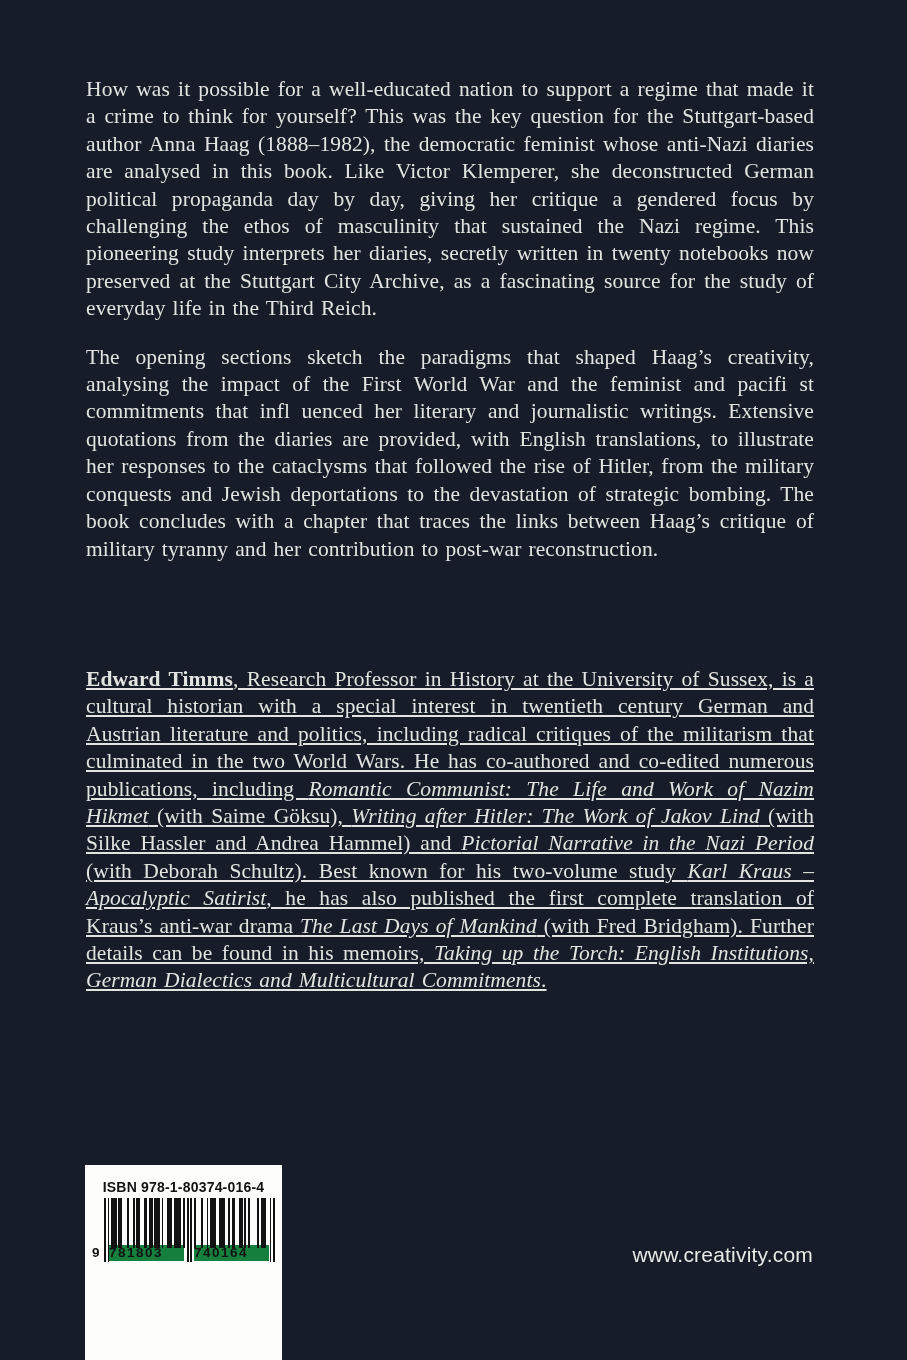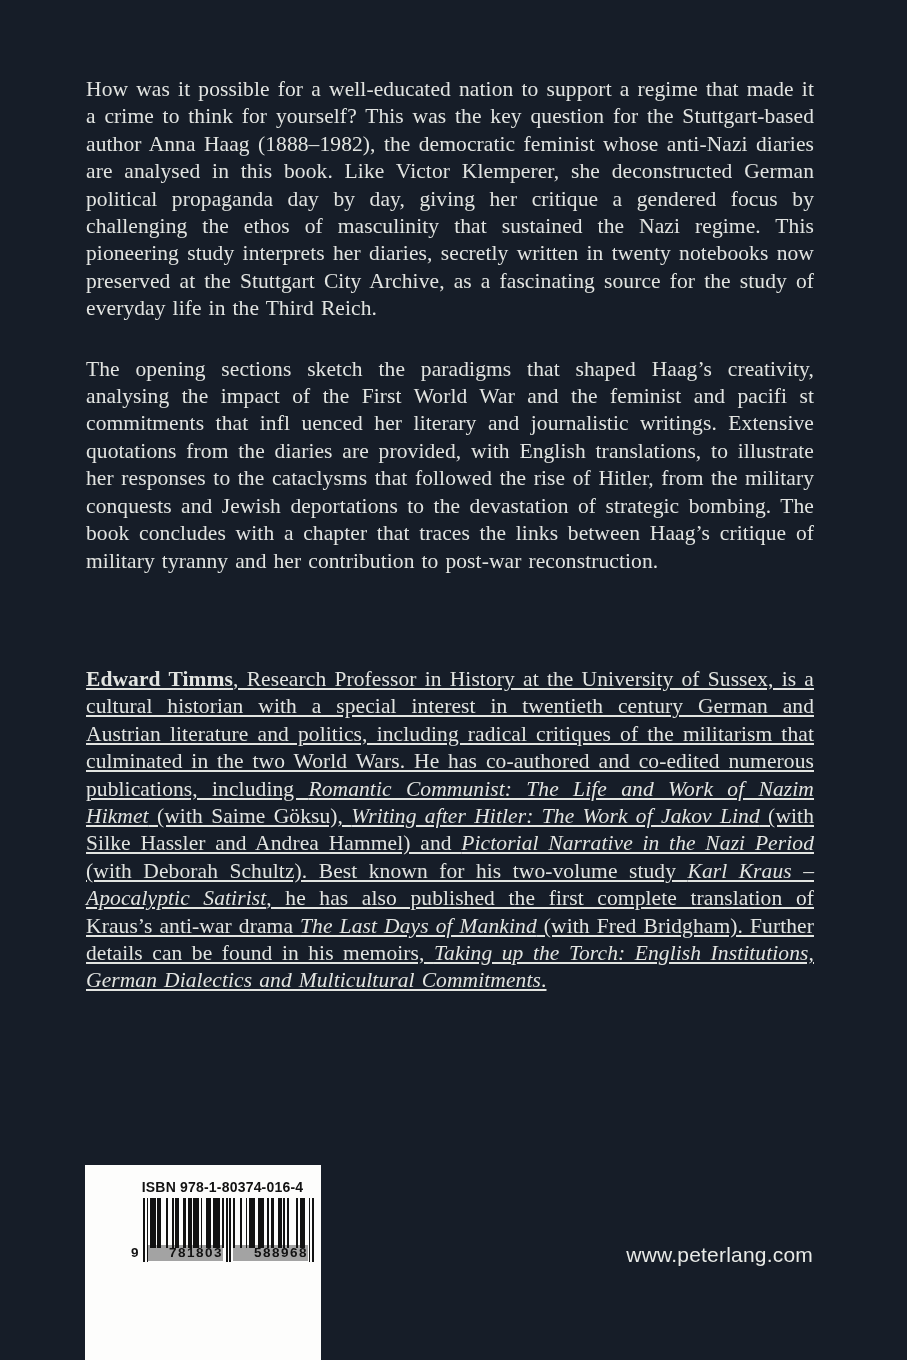--- a/index.html
+++ b/index.html
@@ -21,34 +21,33 @@
     left: 86px;
     width: 728px;
     font-size: 21.5px;
     line-height: 27.4px;
     text-align: justify;
     word-spacing: 1.5px;
     letter-spacing: 0.1px;
   }
   .blurb { top: 76px; font-family: Liberation Serif, serif; }
   .blurb p { margin: 0; }
-  .blurb p + p { margin-top: 33px; }
+  .blurb p + p { margin-top: 21px; }
   .bio { top: 666px; text-decoration: underline; }
   .bio .bold { font-weight: bold; }
   .bio .italic { font-style: italic; }
 
   .isbn-box {
     position: absolute;
     left: 85px;
     top: 1165px;
     width: 197px;
     height: 195px;
     background: #fdfdfc;
     color: #121212;
-    padding-left: 39px;
   }
   .isbn-label {
     margin-top: 14px;
     text-align: center;
     font-family: "Liberation Sans", sans-serif;
     font-weight: bold;
     font-size: 14px;
     letter-spacing: 0.2px;
     white-space: nowrap;
   }
@@ -67,23 +66,23 @@
   .barcode .num {
     position: absolute;
     top: 47px;
     font-family: "Liberation Sans", sans-serif;
     font-weight: bold;
     font-size: 13.5px;
     line-height: 16px;
   }
   .barcode .num.g9 { left: 0; }
   .barcode .num.grp {
-    background: #a3a3a3;
+    background: #15803d;
     width: 75px;
-    text-align: right;
+    text-align: left;
     letter-spacing: 1.5px;
   }
   .barcode .num.g1 { left: 17px; }
   .barcode .num.g2 { left: 102px; }
 
   .website {
     position: absolute;
     top: 1243px;
     right: 94px;
     font-family: "Liberation Sans", sans-serif;
@@ -102,21 +101,21 @@
     <p>The opening sections sketch the paradigms that shaped Haag’s creativity, analysing the impact of the First World War and the feminist and pacifi st commitments that infl uenced her literary and journalistic writings. Extensive quotations from the diaries are provided, with English translations, to illustrate her responses to the cataclysms that followed the rise of Hitler, from the military conquests and Jewish deportations to the devastation of strategic bombing. The book concludes with a chapter that traces the links between Haag’s critique of military tyranny and her contribution to post-war reconstruction.</p>
   </div>
 
   <div class="bio"><span class="bold">Edward Timms</span><span>, Research Professor in History at the University of Sussex, is a cultural historian with a special interest in twentieth century German and Austrian literature and politics, including radical critiques of the militarism that culminated in the two World Wars. He has co-authored and co-edited numerous publications, including </span><span class="italic">Romantic Communist: The Life and Work of Nazim Hikmet</span><span> (with Saime Göksu), </span><span class="italic">Writing after Hitler: The Work of Jakov Lind</span><span> (with Silke Hassler and Andrea Hammel) and </span><span class="italic">Pictorial Narrative in the Nazi Period</span><span> (with Deborah Schultz). Best known for his two-volume study </span><span class="italic">Karl Kraus – Apocalyptic Satirist</span><span>, he has also published the first complete translation of Kraus’s anti-war drama </span><span class="italic">The Last Days of Mankind</span><span> (with Fred Bridgham). Further details can be found in his memoirs, </span><span class="italic">Taking up the Torch: English Institutions, German Dialectics and Multicultural Commitments</span><span>.</span></div>
 
   <div class="isbn-box">
     <div class="isbn-label">ISBN 978-1-80374-016-4</div>
     <div class="barcode">
       <span class="num g9">9</span>
       <span class="num grp g1">781803</span>
-      <span class="num grp g2">588968</span>
+      <span class="num grp g2">740164</span>
     <i class="bar" style="left: 12px; height: 64px;"></i>
         <i class="bar" style="left: 15.6px; height: 64px;"></i>
         <i class="bar" style="left: 19.2px; height: 50px;"></i>
         <i class="bar" style="left: 21px; height: 50px;"></i>
         <i class="bar" style="left: 22.8px; height: 50px;"></i>
         <i class="bar" style="left: 26.4px; height: 50px;"></i>
         <i class="bar" style="left: 28.2px; height: 50px;"></i>
         <i class="bar" style="left: 35.4px; height: 50px;"></i>
         <i class="bar" style="left: 40.8px; height: 50px;"></i>
         <i class="bar" style="left: 44.4px; height: 50px;"></i>
@@ -157,15 +156,15 @@
         <i class="bar" style="left: 156px; height: 50px;"></i>
         <i class="bar" style="left: 165px; height: 50px;"></i>
         <i class="bar" style="left: 168.6px; height: 50px;"></i>
         <i class="bar" style="left: 170.4px; height: 50px;"></i>
         <i class="bar" style="left: 172.2px; height: 50px;"></i>
         <i class="bar" style="left: 177.6px; height: 64px;"></i>
         <i class="bar" style="left: 181.2px; height: 64px;"></i>
       </div>
   </div>
 
-  <div class="website">www.peterlang.com</div>
+  <div class="website">www.creativity.com</div>
 
 </div>
 
 </body></html>

